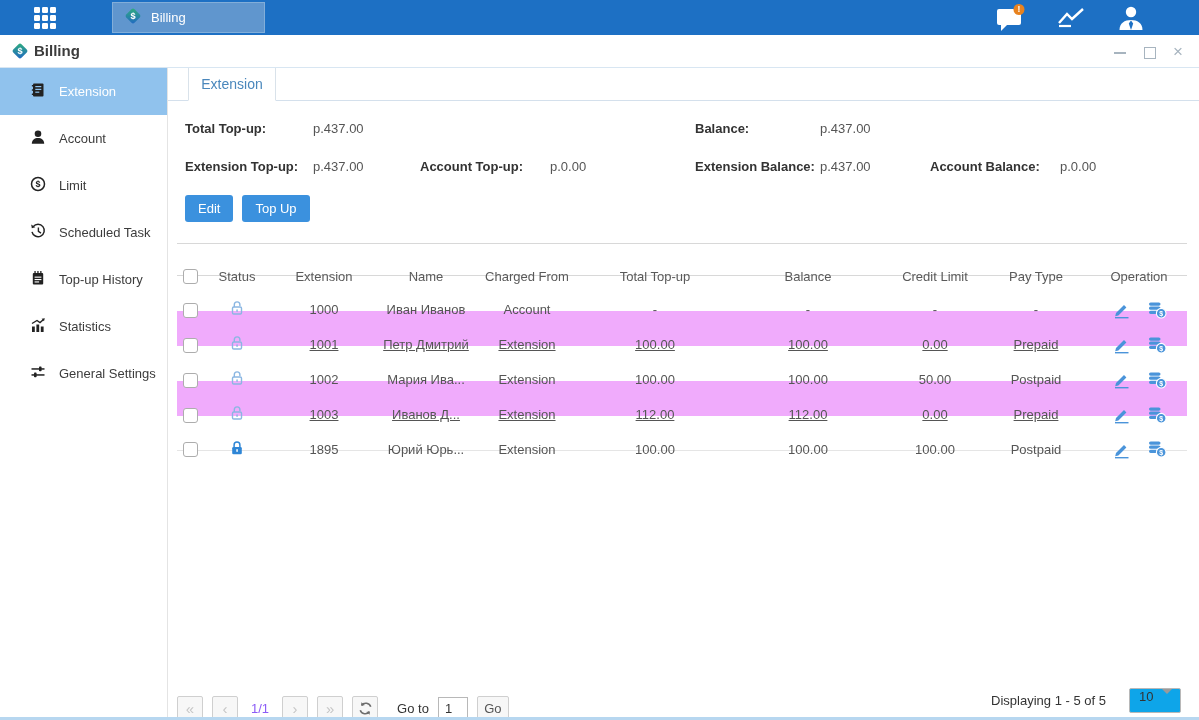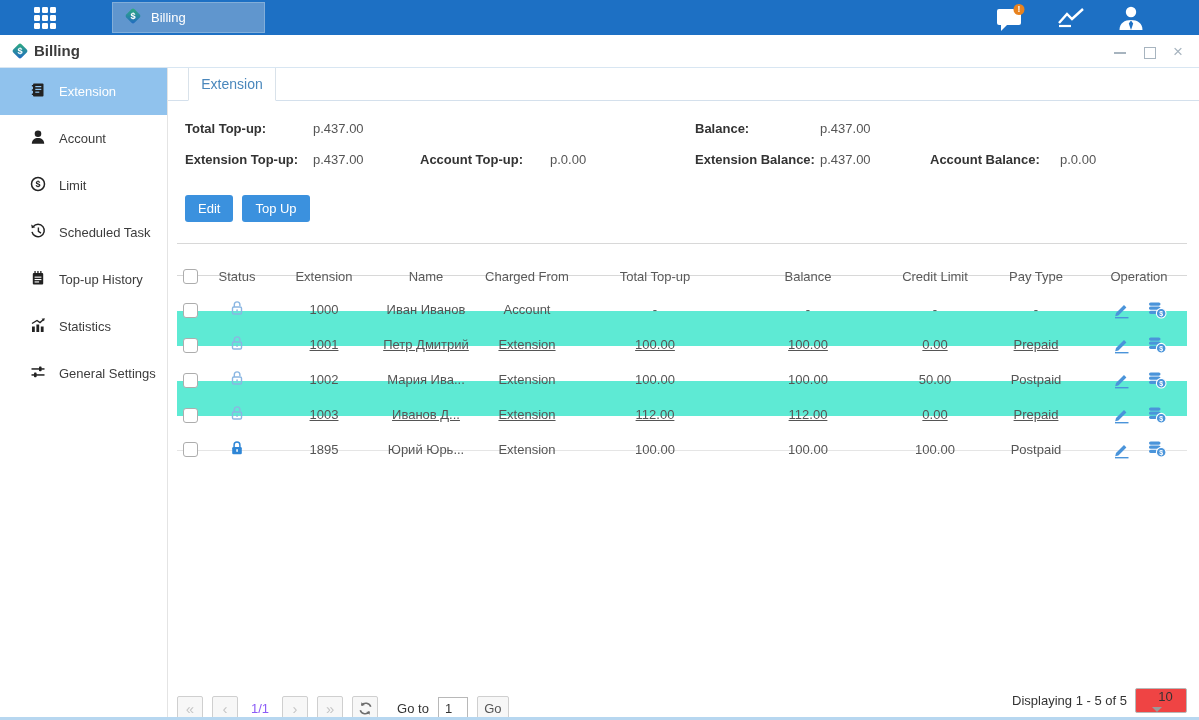--- a/index.html
+++ b/index.html
@@ -35,59 +35,59 @@
 
   
   .main { position:absolute; left:168px; top:68px; right:0; bottom:0; background:#fff; }
   .tabstrip { height:33px; border-bottom:1px solid #d4e0ec; display:flex; }
   .tab { margin-left:20px; width:88px; text-align:center; line-height:32px; height:33px;
     color:#4a87bc; font-size:14px; background:#fff; border-left:1px solid #d9e2ea; border-right:1px solid #d9e2ea;
     margin-bottom:-1px; border-bottom:1px solid #fff; cursor:pointer; }
 
   .summary { position:absolute; left:0; top:53px; right:0; height:64px; }
   .srow { position:absolute; left:0; right:0; height:16px; }
-  .srow.r1 { top:0; } .srow.r2 { top:31px; }
+  .srow.r1 { top:0; } .srow.r2 { top:38px; }
   .srow span { position:absolute; white-space:nowrap; }
   .slabel { font-weight:bold; color:#333; }
   .sval { color:#555; }
   .p1 { left:17px; } .p1v { left:145px; } .p2 { left:252px; } .p2v { left:382px; }
   .p3 { left:527px; } .p3v { left:652px; } .p4 { left:762px; } .p4v { left:892px; }
 
   .btnbar { position:absolute; left:17px; top:127px; display:flex; gap:9px; }
   .btn { background:#3b91de; color:#fff; border:none; height:27px; padding:0 13px;
     font-size:13px; border-radius:3px; cursor:pointer; font-family:"Liberation Sans",sans-serif; }
 
   
   .table { position:absolute; left:9px; top:175px; width:1010px; }
   .grid-row { display:grid; grid-template-columns:30px 60px 114px 90px 112px 144px 162px 92px 110px 96px; align-items:center; }
   .thead { height:33px; border-top:1px solid #d8d8d8; border-bottom:1px solid #d8d8d8; color:#5a5a5a; }
   .trow { height:35px; color:#555; }
-  .trow.alt { background:#5eead4;text-decoration:underline; }
+  .trow.alt { background:#f0abfc;text-decoration:underline; }
   .trow:last-child { border-bottom:1px solid #e5e5e5; }
   .cell { text-align:center; overflow:hidden; white-space:nowrap;margin-top:32px; }
   .c-check { text-align:left; padding-left:6px; }
   .checkbox { display:inline-block; width:15px; height:15px; border:1px solid #adadad; border-radius:3px; background:#fff; cursor:pointer; vertical-align:middle; }
   .lock { display:inline-block; cursor:pointer; vertical-align:middle; }
   .c-op { display:flex; justify-content:center; gap:16px; align-items:center; }
   .op-ico { cursor:pointer; display:inline-flex; }
 
   
   .pagebar { position:absolute; left:9px; right:12px; top:618px; height:28px; }
   .pg-left { position:absolute; left:0; top:0; display:flex; align-items:center; gap:9px; }
   .pg-btn { width:26px; height:26px; background:#f7f7f7; border:1px solid #cfcfcf; border-radius:2px;
     display:inline-flex; align-items:center; justify-content:center; cursor:pointer;
     color:#c6c6c6; font-size:15px; }
   .pg-indicator { color:#8b5cf6; margin:15px 4px; }
   .goto-label { color:#333; margin-left:10px; }
   .goto-input { width:30px; height:24px; border:1px solid #b8b8b8; padding-left:6px; font-size:13px; color:#333; font-family:"Liberation Sans",sans-serif; }
   .pg-go { width:32px; color:#555; font-size:13px; }
-  .pg-right { position:absolute; right:0; top:2px; display:flex; align-items:center; gap:8px;margin-left:42px; }
+  .pg-right { position:absolute; right:6px; top:2px; display:flex; align-items:center; gap:23px;margin-left:42px; }
   .displaying { color:#333; }
-  .pagesize { width:52px; height:25px; border:1px solid #b8b8b8; border-radius:2px; background:#ef4444;
-    display:flex; align-items:center; cursor:pointer;flex-direction:column; }
+  .pagesize { width:52px; height:25px; border:1px solid #b8b8b8; border-radius:2px; background:#0ea5e9;
+    display:flex; cursor:pointer; }
   .pagesize .val { padding-left:9px; color:#333; flex:1; }
   .caret { width:0; height:0; border-left:5px solid transparent; border-right:5px solid transparent;
     border-top:5px solid #9a9a9a; margin-right:8px; }
 
   .bottom-edge { position:absolute; left:0; right:0; bottom:0; height:3px; background:#b7d7f0; }
 </style>
 </head>
 <body>
 
 <div class="topbar">

